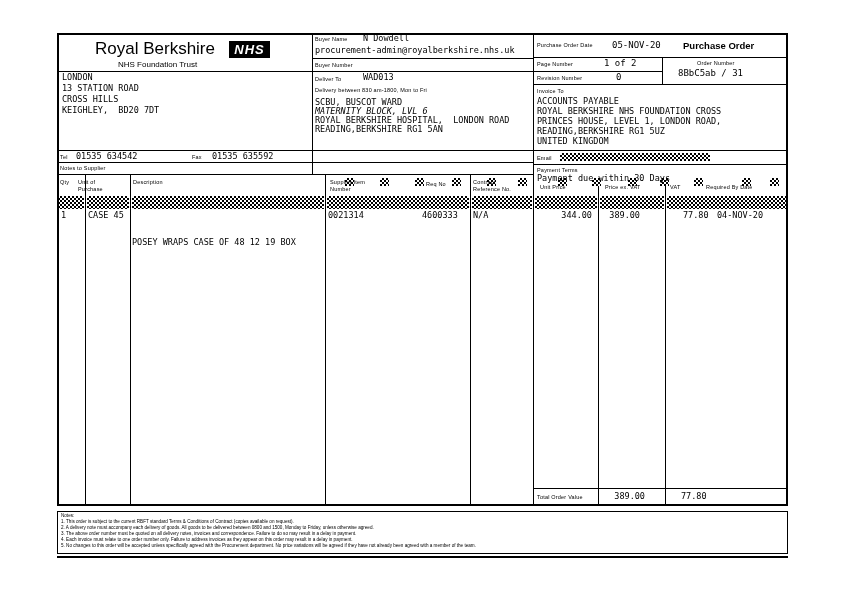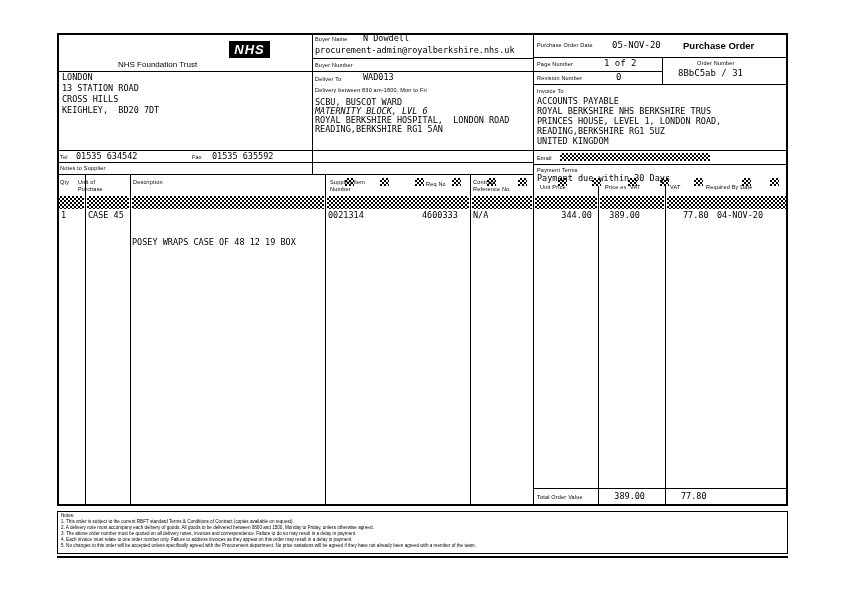--- a/index.html
+++ b/index.html
@@ -25,20 +25,21 @@
   .title{font-weight:bold;}
   .note{font-size:4.6px;line-height:6.2px;white-space:nowrap;font-family:"Liberation Sans",sans-serif;}
 </style>
 </head>
 <body>
 
 <div id="sheet">
 
   <div class="box" style="left:57px;top:33px;width:731px;height:473px;"></div>
 
+  <div class="abs" style="left:95px;top:39px;font-size:17px;font-weight:500;">Royal Berkshire</div>
   <div class="nhslogo" style="left:229px;top:41px;width:41px;height:17px;">NHS</div>
   <div class="abs" style="left:118px;top:60px;font-size:8px;">NHS Foundation Trust</div>
 
   <div class="abs lbl" style="left:315px;top:36px;">Buyer Name</div>
   <div class="abs mono val" style="left:363px;top:34px;">N Dowdell</div>
   <div class="abs mono val" style="left:315px;top:46px;">procurement-admin@royalberkshire.nhs.uk</div>
   <div class="abs lbl" style="left:315px;top:62px;">Buyer Number</div>
 
   <div class="abs lbl" style="left:537px;top:42px;">Purchase Order Date</div>
   <div class="abs mono val9" style="left:612px;top:40px;">05-NOV-20</div>
@@ -61,21 +62,21 @@
   <div class="abs lbl" style="left:315px;top:76px;">Deliver To</div>
   <div class="abs mono val" style="left:363px;top:73px;">WAD013</div>
   <div class="abs lbl" style="left:315px;top:87px;">Delivery between 830 am-1800, Mon to Fri</div>
   <div class="abs mono val" style="left:315px;top:98px;">SCBU, BUSCOT WARD</div>
   <div class="abs mono val" style="left:315px;top:107px;font-style:italic;">MATERNITY BLOCK, LVL 6</div>
   <div class="abs mono val" style="left:315px;top:116px;">ROYAL BERKSHIRE HOSPITAL,  LONDON ROAD</div>
   <div class="abs mono val" style="left:315px;top:125px;">READING,BERKSHIRE RG1 5AN</div>
 
   <div class="abs lbl" style="left:537px;top:88px;">Invoice To</div>
   <div class="abs mono val" style="left:537px;top:97px;">ACCOUNTS PAYABLE</div>
-  <div class="abs mono val" style="left:537px;top:107px;">ROYAL BERKSHIRE NHS BERKSHIRE TRUS</div>
+  <div class="abs mono val" style="left:537px;top:107px;">ROYAL BERKSHIRE NHS FOUNDATION CROSS</div>
   <div class="abs mono val" style="left:537px;top:117px;">PRINCES HOUSE, LEVEL 1, LONDON ROAD,</div>
   <div class="abs mono val" style="left:537px;top:127px;">READING,BERKSHIRE RG1 5UZ</div>
   <div class="abs mono val" style="left:537px;top:137px;">UNITED KINGDOM</div>
 
   <div class="abs lbl" style="left:60px;top:154px;">Tel</div>
   <div class="abs mono val" style="left:76px;top:152px;">01535 634542</div>
   <div class="abs lbl" style="left:192px;top:154px;">Fax</div>
   <div class="abs mono val" style="left:212px;top:152px;">01535 635592</div>
   <div class="abs lbl" style="left:60px;top:165px;">Notes to Supplier</div>
 

